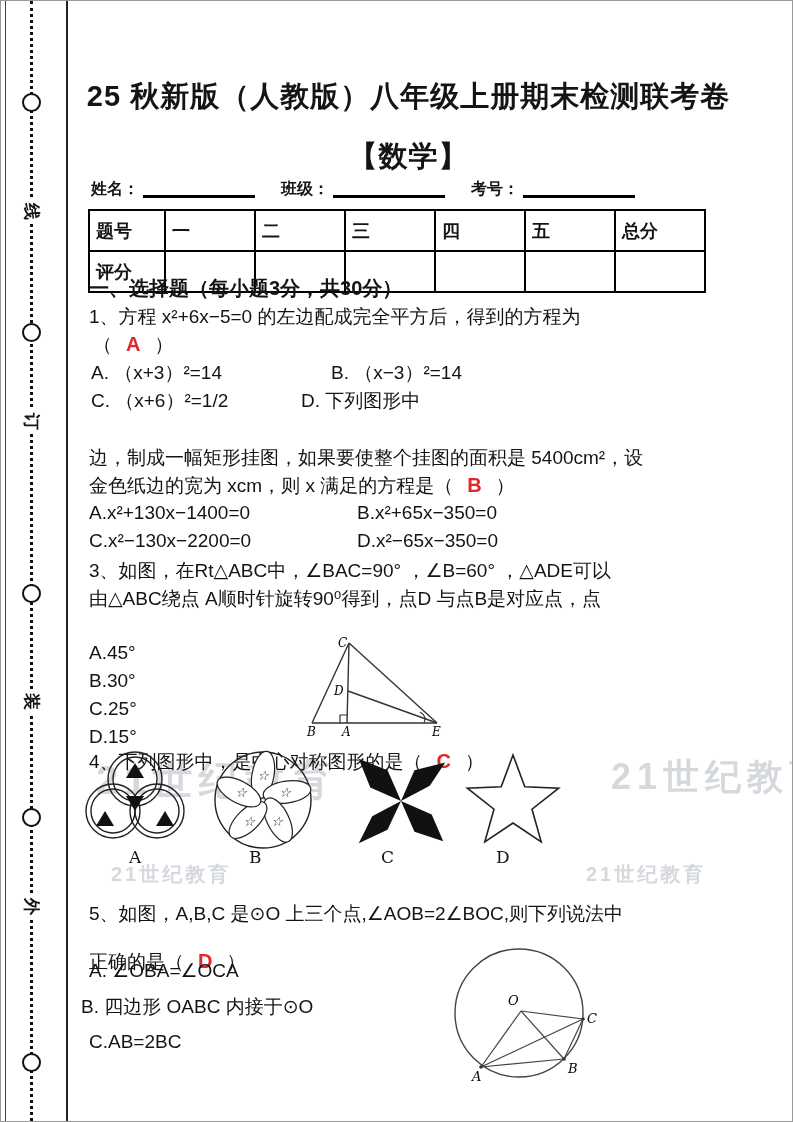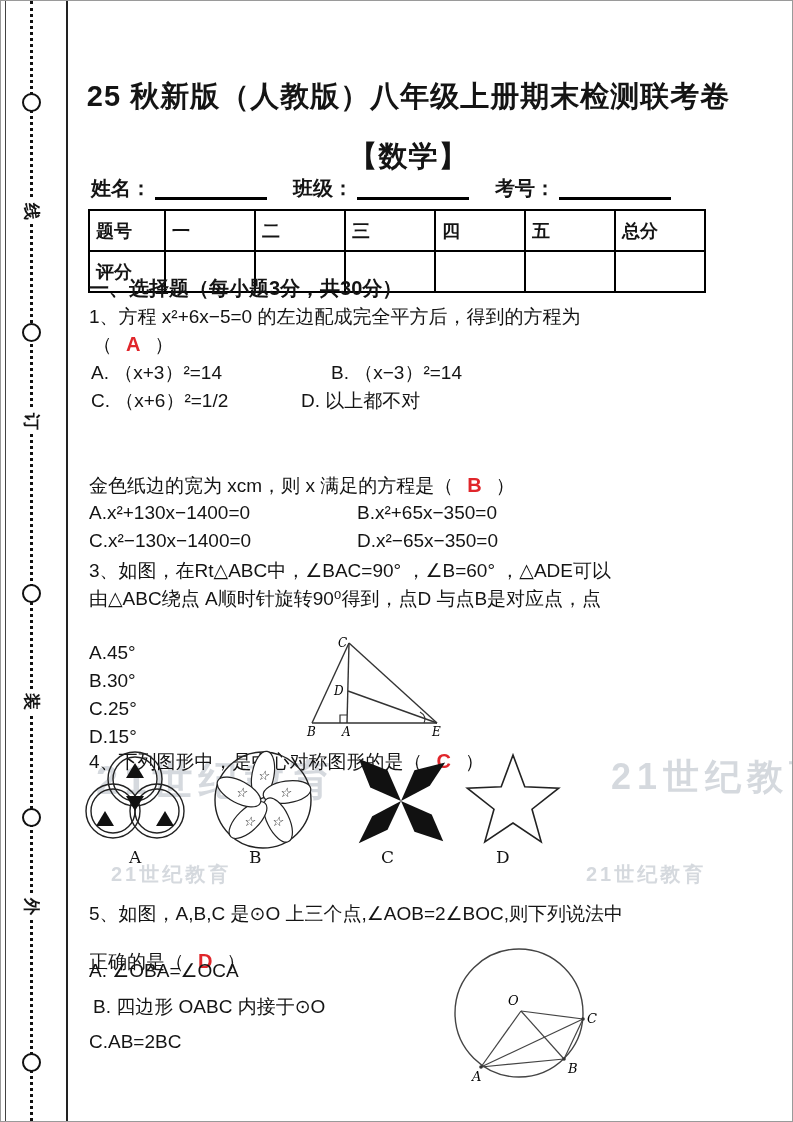--- a/index.html
+++ b/index.html
@@ -13,21 +13,21 @@
   .edge-line{position:absolute;left:4px;top:0;width:1px;height:100%;background:#444;}
   .bind-dots{position:absolute;left:29px;top:0;width:0;height:100%;border-left:3px dotted #111;}
   .content-sep{position:absolute;left:65px;top:0;width:2px;height:100%;background:#222;}
   .bind-circle{position:absolute;left:21px;width:15px;height:15px;border:2px solid #111;
     border-radius:50%;background:#fff;}
   .bind-char{position:absolute;left:18px;width:24px;text-align:center;background:#fff;
     font-size:17px;font-weight:bold;transform:rotate(90deg);padding:3px 0;}
   
   .title{left:66px;width:683px;text-align:center;font-size:29px;font-weight:bold;letter-spacing:1px;}
   
-  .info-row{top:174px;left:90px;display:flex;align-items:flex-end;font-size:20px;font-weight:bold;justify-content:space-between;}
+  .info-row{top:174px;left:90px;display:flex;align-items:flex-end;font-size:16px;font-weight:bold;justify-content:space-between;}
   .blank{display:inline-block;width:112px;height:20px;border-bottom:3px solid #000;margin:0 26px 2px 4px;}
   .blank:last-child{margin-right:0;}
   
   table.score{position:absolute;left:87px;top:208px;width:618px;border-collapse:collapse;
     font-size:18px;font-weight:bold;table-layout:fixed;}
   table.score td{border:2px solid #000;height:27px;text-align:left;padding:6px;}
   
   .t{font-size:19px;}
   .bold{font-weight:bold;}
   .ans{color:#e0262b;font-weight:bold;font-size:20px;padding:0 14px;}
@@ -104,26 +104,27 @@
   </tbody>
     </table>
 
   <div class="abs bold" style="left:88px;top:274px;font-size:20px;">一、选择题（每小题3分，共30分）</div>
 
   <div class="abs t" style="left:88px;top:303px">1、方程 x²+6x−5=0 的左边配成完全平方后，得到的方程为</div>
   <div class="abs t" style="left:92px;top:331px"><span>（</span><span class="ans">A</span><span>）</span></div>
   <div class="abs t" style="left:90px;top:359px">A. （x+3）²=14</div>
   <div class="abs t" style="left:330px;top:359px">B. （x−3）²=14</div>
   <div class="abs t" style="left:90px;top:387px">C. （x+6）²=1/2</div>
-  <div class="abs t" style="left:300px;top:387px">D. 以上都不对</div>
-
+  <div class="abs t" style="left:300px;top:387px">D. 下列图形中</div>
+
+  <div class="abs t" style="left:88px;top:444px">边，制成一幅矩形挂图，如果要使整个挂图的面积是 5400cm²，设</div>
   <div class="abs t" style="left:88px;top:472px"><span>金色纸边的宽为 xcm，则 x 满足的方程是（</span><span class="ans">B</span><span>）</span></div>
   <div class="abs t" style="left:88px;top:501px">A.x²+130x−1400=0</div>
   <div class="abs t" style="left:356px;top:501px">B.x²+65x−350=0</div>
-  <div class="abs t" style="left:88px;top:529px">C.x²−130x−1400=0</div>
+  <div class="abs t" style="left:88px;top:529px">C.x²−130x−2200=0</div>
   <div class="abs t" style="left:356px;top:529px">D.x²−65x−350=0</div>
 
   <div class="abs t" style="left:88px;top:557px">3、如图，在Rt△ABC中，∠BAC=90° ，∠B=60° ，△ADE可以</div>
   <div class="abs t" style="left:88px;top:585px">由△ABC绕点 A顺时针旋转90⁰得到，点D 与点B是对应点，点</div>
   <div class="abs t" style="left:88px;top:641px">A.45°</div>
   <div class="abs t" style="left:88px;top:669px">B.30°</div>
   <div class="abs t" style="left:88px;top:697px">C.25°</div>
   <div class="abs t" style="left:88px;top:725px">D.15°</div>
 
   <svg class="abs" style="left:303px;top:636px" width="140" height="100" viewBox="0 0 140 100">
@@ -194,21 +195,21 @@
   </svg>
 
   <div class="abs figlabel" style="left:128px;top:846px">A</div>
   <div class="abs figlabel" style="left:248px;top:846px">B</div>
   <div class="abs figlabel" style="left:380px;top:846px">C</div>
   <div class="abs figlabel" style="left:495px;top:846px">D</div>
 
   <div class="abs t" style="left:88px;top:900px">5、如图，A,B,C 是⊙O 上三个点,∠AOB=2∠BOC,则下列说法中</div>
   <div class="abs t" style="left:88px;top:948px"><span>正确的是（</span><span class="ans">D</span><span>）</span></div>
   <div class="abs t" style="left:88px;top:958px">A. ∠OBA=∠OCA</div>
-  <div class="abs t" style="left:92px;top:993px">B. 四边形 OABC 内接于⊙O</div>
+  <div class="abs t" style="left:80px;top:993px">B. 四边形 OABC 内接于⊙O</div>
   <div class="abs t" style="left:88px;top:1030px">C.AB=2BC</div>
 
   <svg class="abs" style="left:443px;top:928px" width="175" height="160" viewBox="0 0 175 160">
     <circle cx="75" cy="84" r="64" stroke="#444" stroke-width="1.4" fill="none"></circle>
     <g stroke="#444" stroke-width="1.2">
       <line x1="77" y1="82" x2="37" y2="138"></line>
       <line x1="77" y1="82" x2="120" y2="130"></line>
       <line x1="77" y1="82" x2="139" y2="90"></line>
       <line x1="37" y1="138" x2="120" y2="130"></line>
       <line x1="37" y1="138" x2="139" y2="90"></line>

